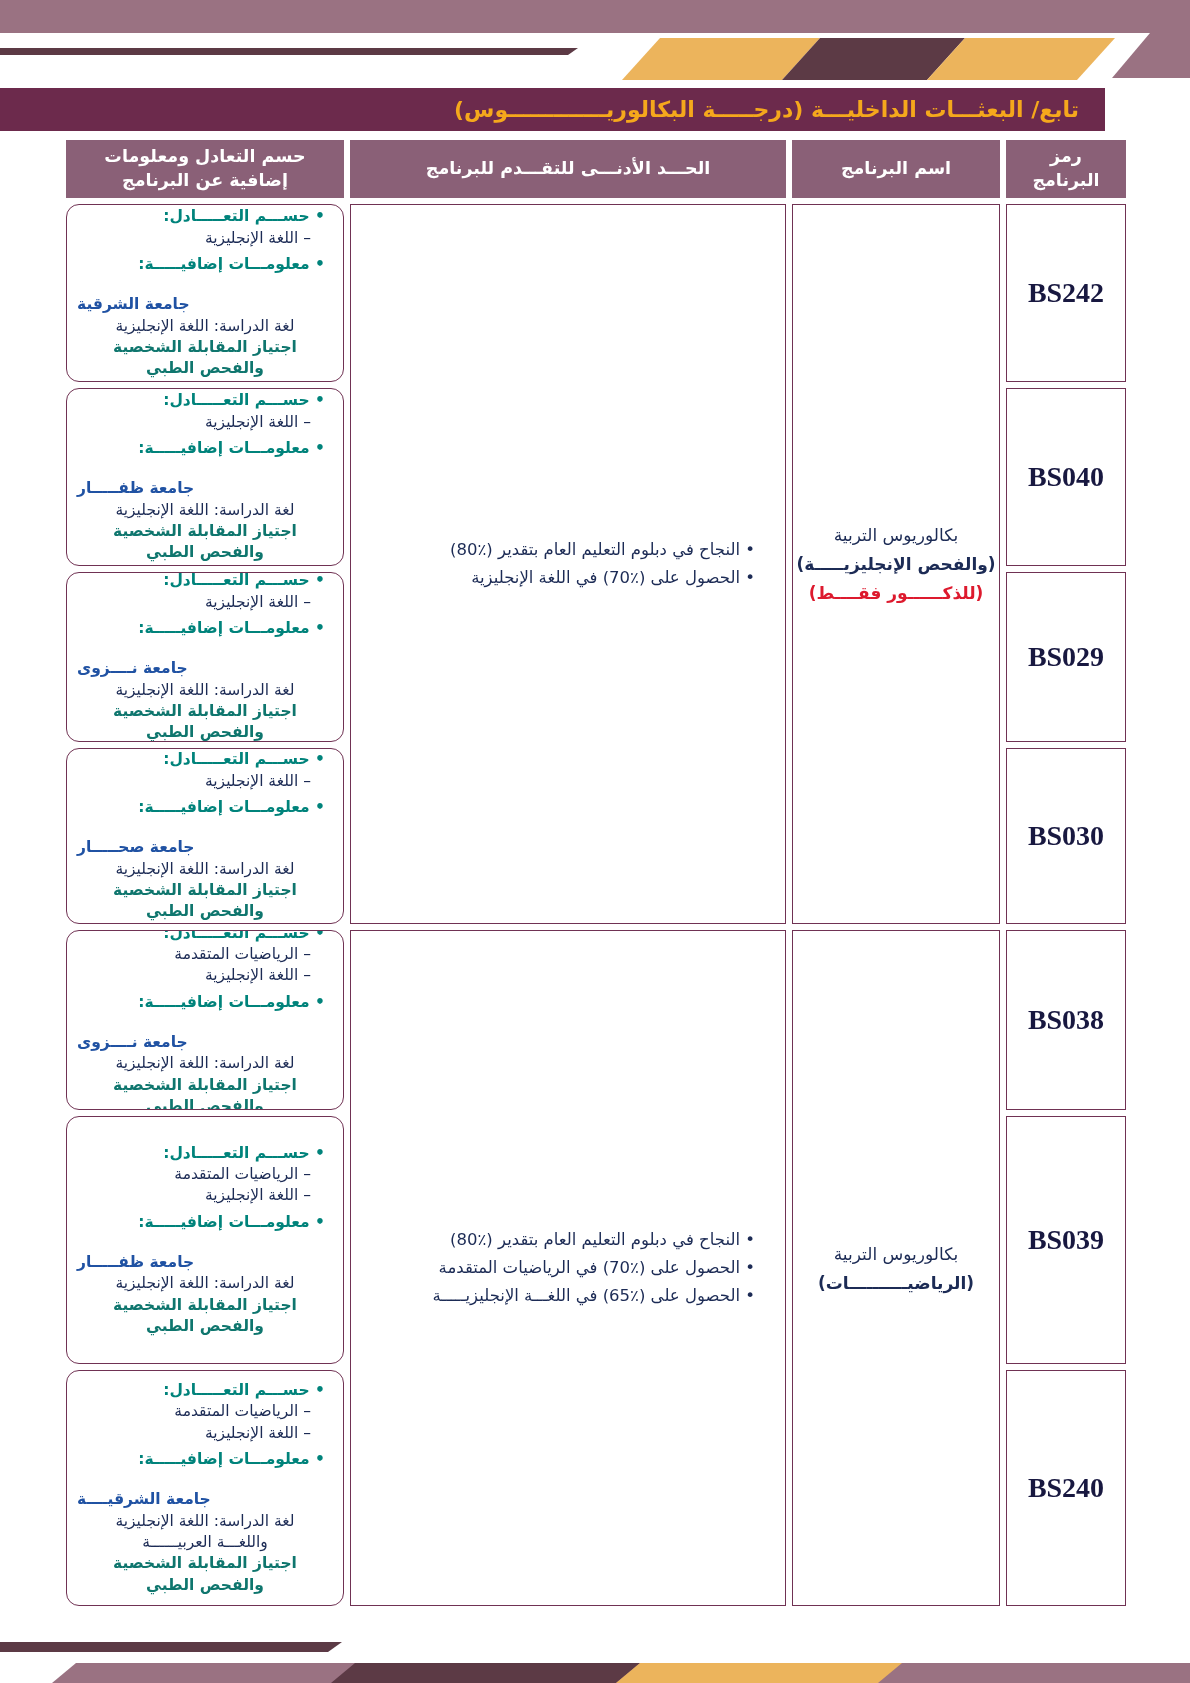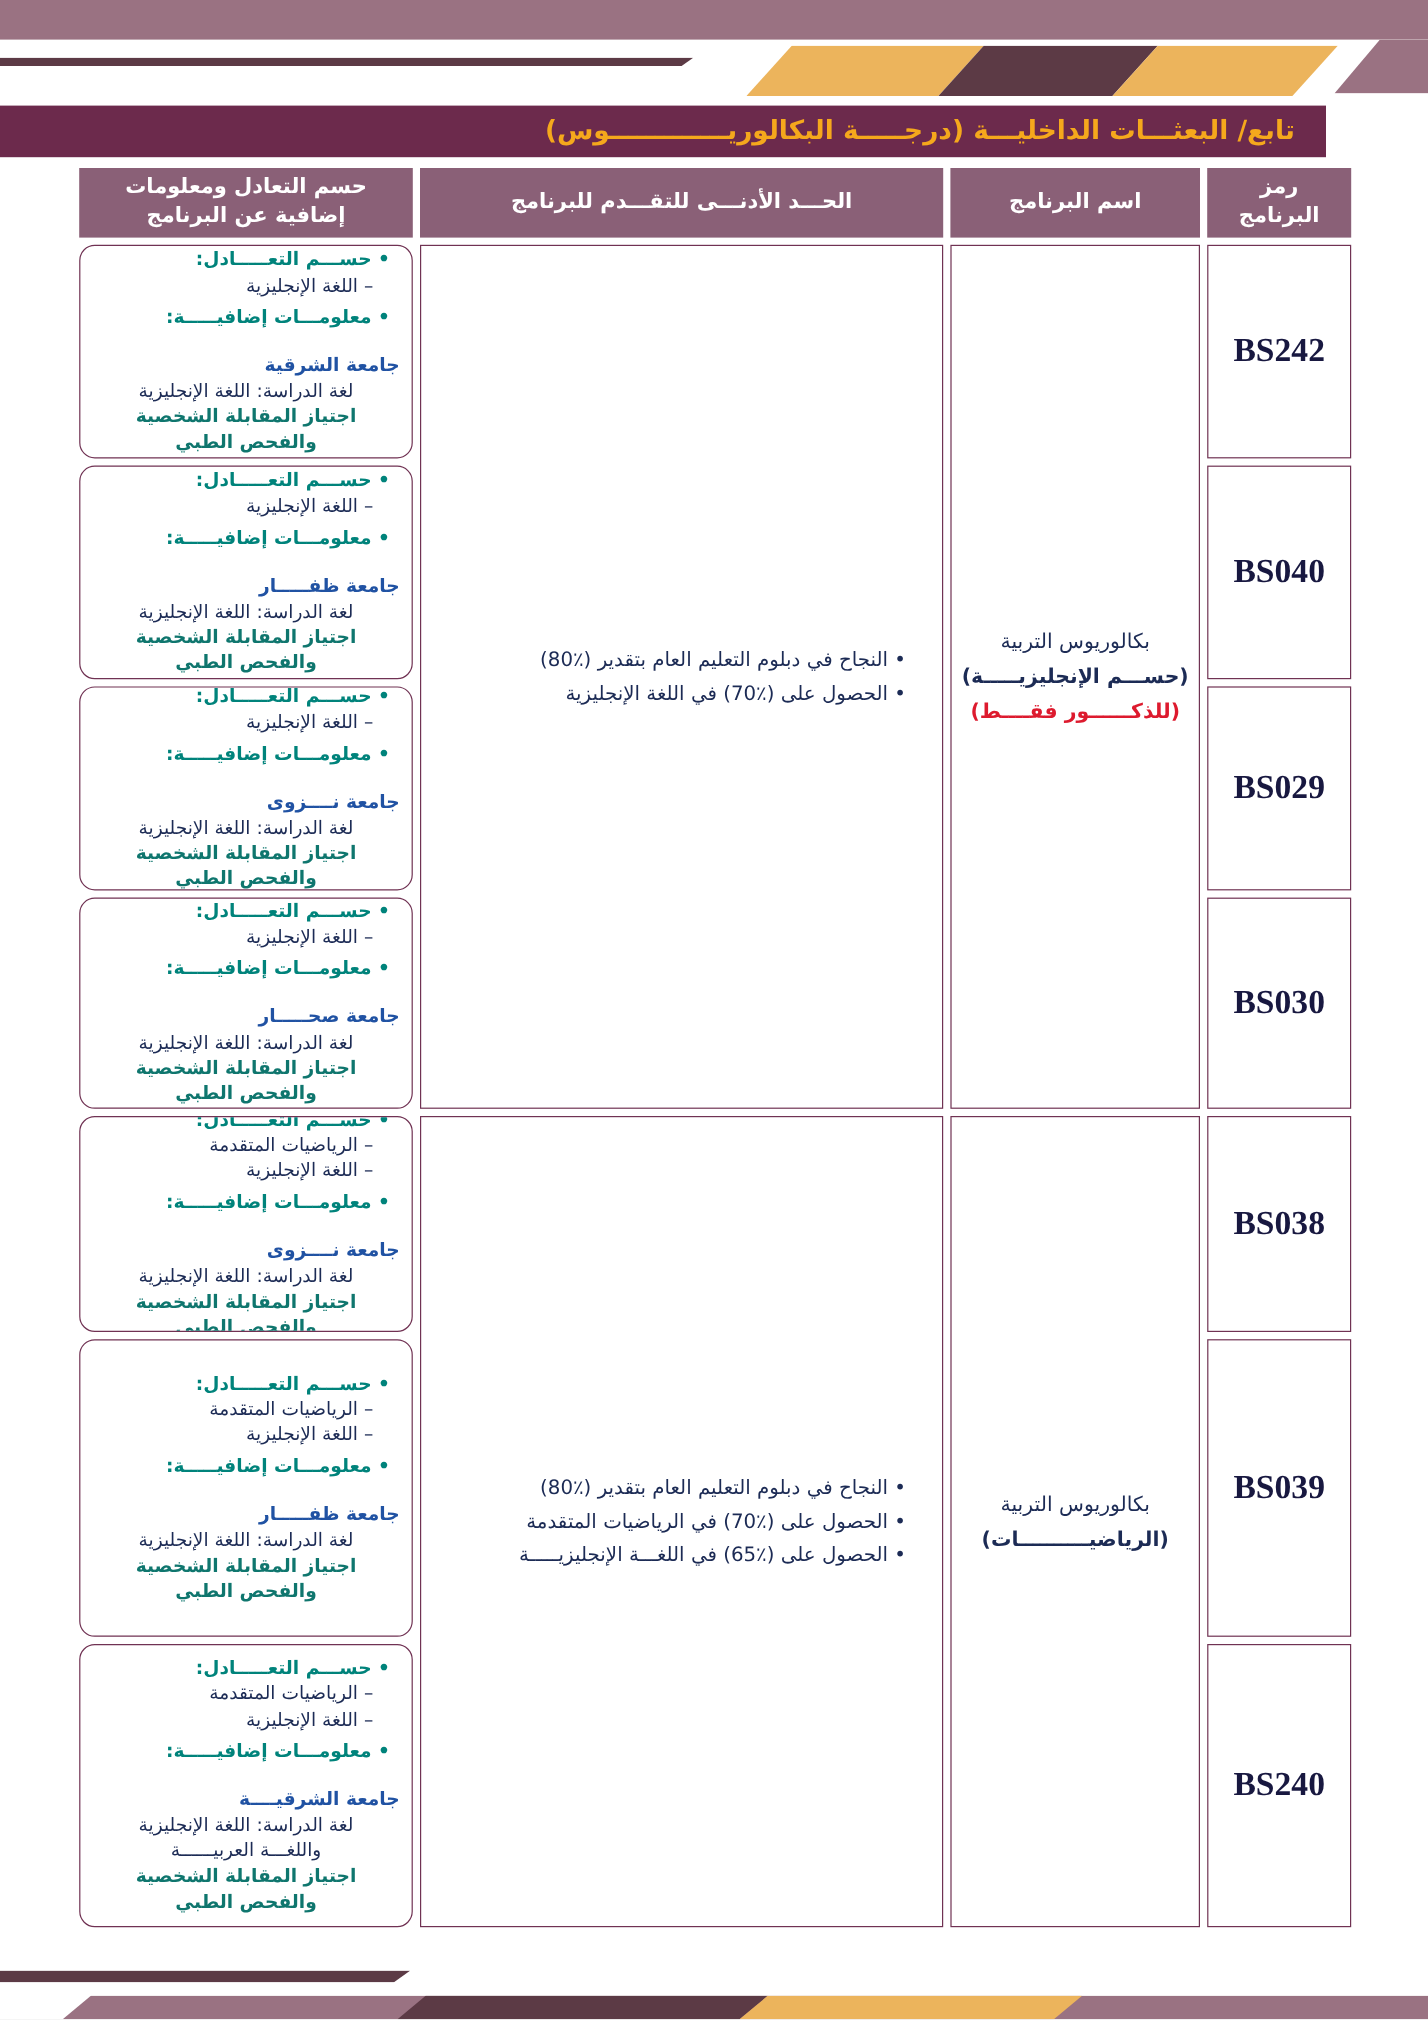--- a/index.html
+++ b/index.html
@@ -55,21 +55,21 @@
   .cell-name .nm3 { color:#DD1A2E; font-size:17px; font-weight:bold; }
   
   .cell-min { display:flex; flex-direction:column; justify-content:center; padding:6px 30px 6px 12px; gap:4px; }
   .cell-min .ln { color:#1C2B55; font-size:16.5px; text-align:right; line-height:1.45; }
   
   .cell-info { display:flex; flex-direction:column; justify-content:center; padding:4px 10px; line-height:1.38;border-radius:13px; }
   .cell-info .ln { font-size:15.5px; display:block; }
   .ln.teal { color:#00837B; font-weight:bold; text-align:right; padding-right:8px; }
   .ln.mt { margin-top:5px; }
   .ln.dash { color:#1C2B55; text-align:right; padding-right:22px; }
-  .ln.uni  { color:#2052A3; font-weight:bold; text-align:right;margin-top:19px; }
+  .ln.uni  { color:#2052A3; font-weight:bold; text-align:left;margin-top:19px; }
   .ln.lang { color:#1C2B55; text-align:center; }
   .ln.pass { color:#0f766e; font-weight:bold; text-align:center; }
   
   .footer-line { position:absolute; top:1642px; left:0; width:342px; height:10px; background:#5C3A45;
     clip-path:polygon(0 0, 100% 0, calc(100% - 14px) 100%, 0 100%); }
   .footer-bar {
     position:absolute; top:1688px; left:1002px; width:188px; height:26px;
     background:#5E3A46; display:flex; align-items:center; direction:ltr;
     padding:0 8px 0 10px;
   }
@@ -114,21 +114,21 @@
       </div>
     <div class="cell cell-code c1 row4">
         <span>BS029</span>
       </div>
     <div class="cell cell-code c1 row5">
         <span>BS030</span>
       </div>
 
     <div class="cell cell-name c2 g1span">
       <span class="nm1">بكالوريوس التربية</span>
-      <span class="nm2">(حســـم الإنجليزيـــــة)</span>
+      <span class="nm2">(والفحص الإنجليزيـــــة)</span>
       <span class="nm3">(للذكــــــور فقــــط)</span>
     </div>
 
     <div class="cell cell-min c3 g1span">
       <span class="ln">• النجاح في دبلوم التعليم العام بتقدير (٪80)</span>
       <span class="ln">• الحصول على (٪70) في اللغة الإنجليزية</span>
     </div>
 
     <div class="cell cell-info c4 row2">
       <span class="ln teal">• حســـم التعـــــادل:</span>

